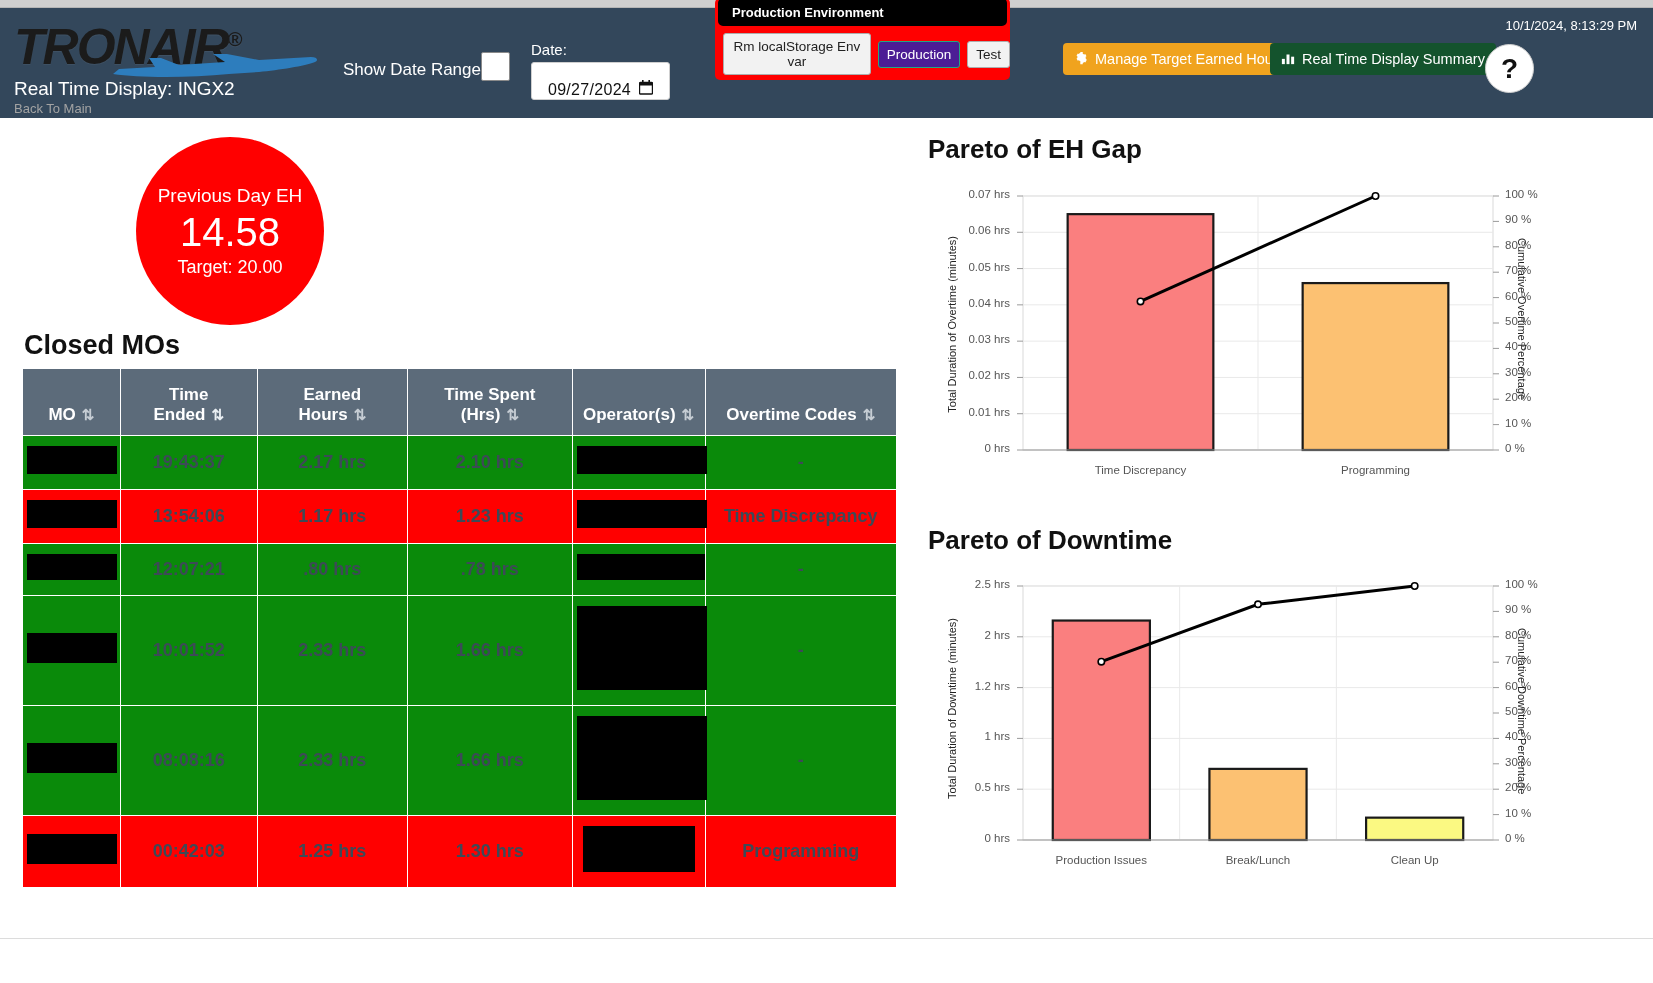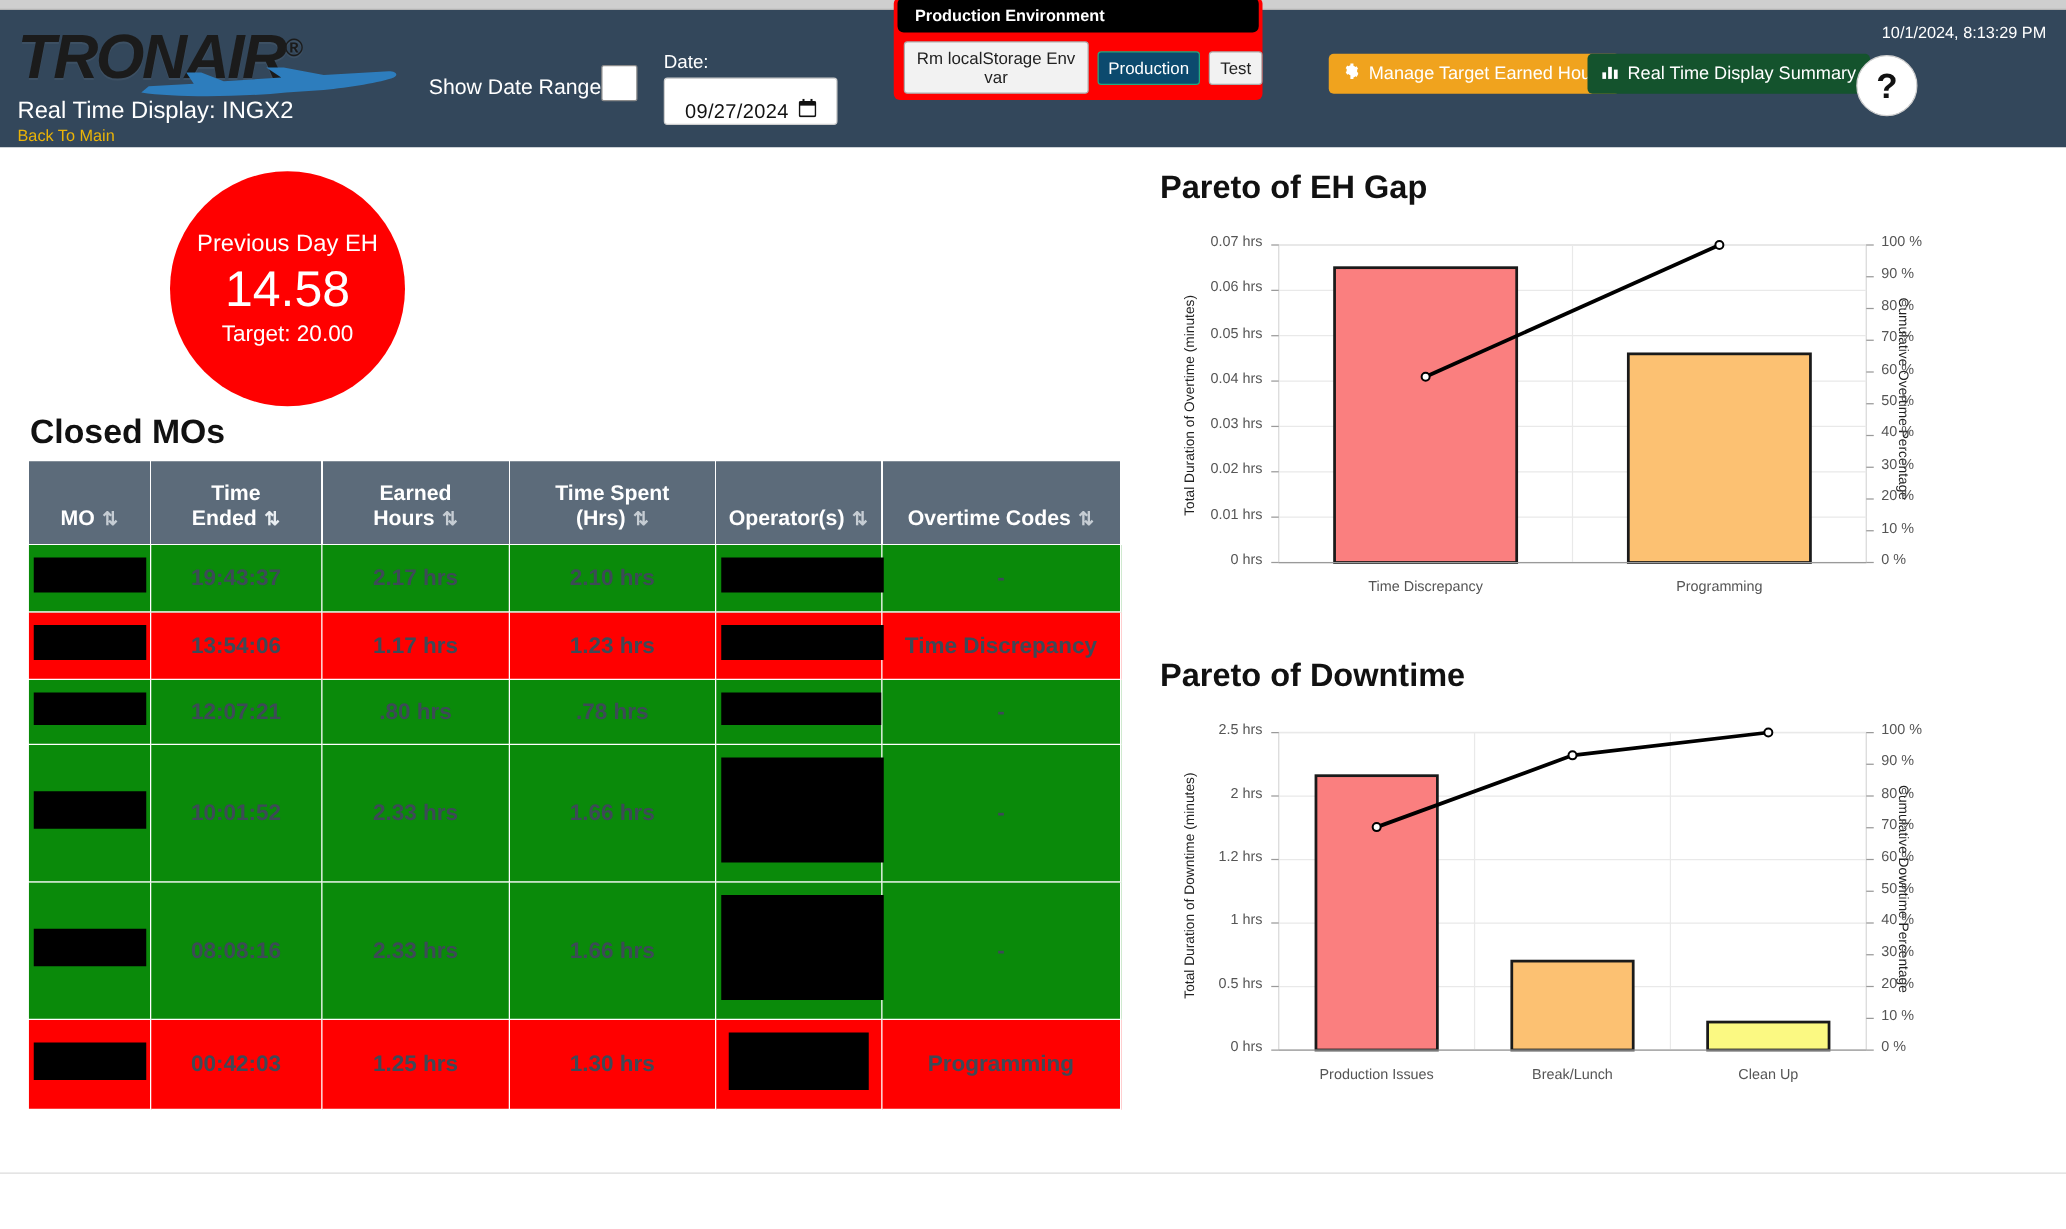--- a/index.html
+++ b/index.html
@@ -29,21 +29,21 @@
     text-shadow:0 1px 0 rgba(255,255,255,.05);
   }
   .logo-reg { font-size:20px; vertical-align:super; font-style:normal; font-weight:bold; }
   .logo-plane { position:absolute; left:95px; top:36px; width:220px; height:34px; }
   #rtd-title {
     position:absolute; left:14px; top:70px;
     color:#ffffff; font-size:19px; font-weight:normal;
   }
   #back-to-main {
     position:absolute; left:14px; top:93px;
-    color:#eab308; font-size:13px; text-decoration:none; cursor:pointer;
+    color:#a3a3a3; font-size:13px; text-decoration:none; cursor:pointer;
   }
   #show-date-range-label {
     position:absolute; left:343px; top:52px; color:#fff; font-size:17px;
   }
   #show-date-range-check {
     position:absolute; left:481px; top:44px; width:29px; height:29px;
     background:#fff; border:1px solid #8a8a8a; border-radius:2px; cursor:pointer;
   }
   #date-label { position:absolute; left:531px; top:33px; color:#fff; font-size:15px; }
   #date-input-wrap {
@@ -67,21 +67,21 @@
   }
   #env-btn-row {
     position:absolute; left:0; top:33px; width:295px; height:46px;
     display:flex; align-items:center; gap:7px; padding-left:8px;
   }
   .env-btn {
     background:#f2f2f2; border:1px solid #adadad; border-radius:3px;
     font-size:13.5px; color:#222; padding:5px 8px; cursor:pointer;
     font-family:"Liberation Sans", sans-serif;
   }
-  .env-btn.active { background:#0c4a6e; color:#fff; border-color:#24a87f;text-align:center; }
+  .env-btn.active { background:#4c1d95; color:#fff; border-color:#24a87f;text-align:center; }
 
   #timestamp {
     position:absolute; right:16px; top:10px; color:#fff; font-size:13px;
   }
   .hdr-btn {
     position:absolute; top:35px; height:32px; border:none; border-radius:4px;
     color:#fff; font-size:14.5px; display:flex; align-items:center;
     padding:0 11px; gap:7px; cursor:pointer; font-family:"Liberation Sans", sans-serif;
   }
   #manage-target-btn { left:1063px; background:#f0a31e; }

